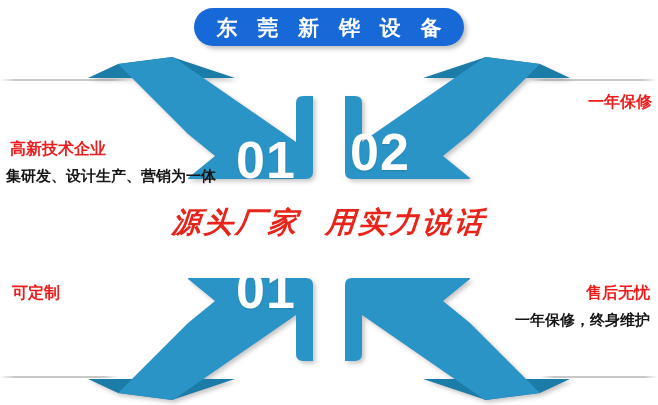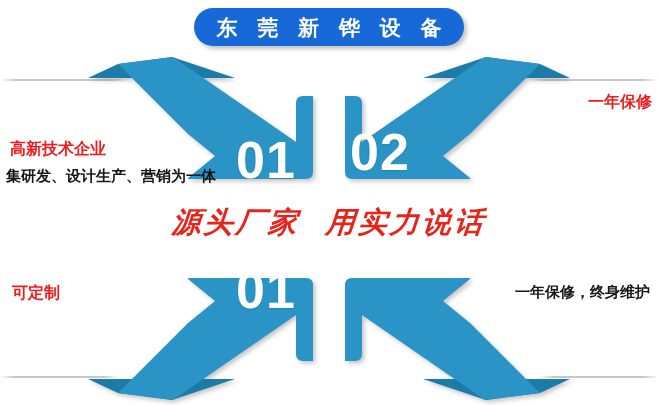--- a/index.html
+++ b/index.html
@@ -226,20 +226,21 @@
 
   <div class="feature right" id="feature-2">
     <div class="heading">一年保修</div>
   </div>
 
   <div class="feature left" id="feature-3">
     <div class="heading">可定制</div>
   </div>
 
   <div class="feature right" id="feature-4">
+    <div class="heading">售后无忧</div>
     <div class="desc">一年保修，终身维护</div>
   </div>
 
   <div id="slogan">
     <span class="text">源头厂家  用实力说话</span>
   </div>
 
 </div>
 
 </body></html>

